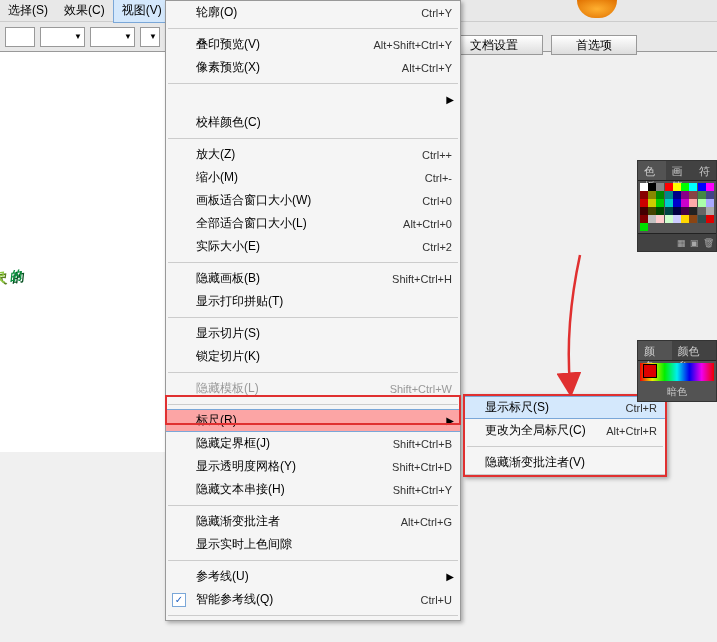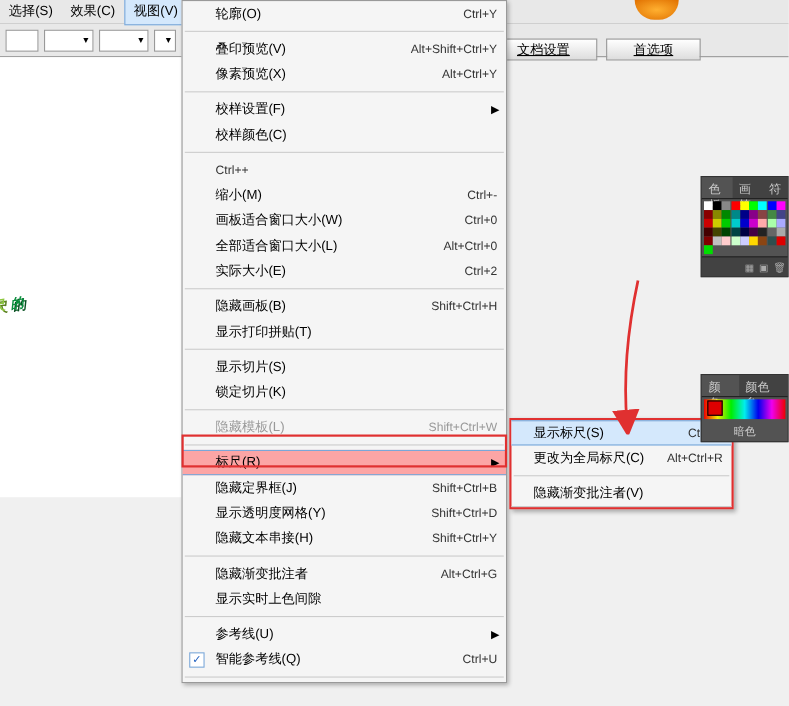--- a/index.html
+++ b/index.html
@@ -5,40 +5,40 @@
     * { margin: 0; padding: 0; box-sizing: border-box; font-family: "Microsoft YaHei", sans-serif; font-size: 12px; }
     body { background: #f0f0f0; width: 717px; height: 642px; overflow: hidden; position: relative; }
     
     .menubar { background: #e8e8e8; border-bottom: 1px solid #ccc; display: flex; height: 22px; align-items: center; }
     .menubar-item { padding: 3px 8px; cursor: default; }
     .menubar-item.active { background: #d4e8fc; border: 1px solid #7aa7d8; }
     
     .toolbar { background: #e8e8e8; border-bottom: 1px solid #999; height: 30px; display: flex; align-items: center; padding: 0 5px; gap: 5px; }
     .tb-input { width: 30px; height: 20px; border: 1px solid #999; background: #fff; }
     .tb-dropdown { width: 45px; height: 20px; border: 1px solid #999; background: #fff; display: flex; align-items: center; justify-content: flex-end; padding-right: 2px; }
-    .tb-btn { border: 1px solid #999; background: linear-gradient(#fff,#ddd); padding: 2px 24px; height: 20px; display: flex; align-items: center; text-decoration: underline; }
+    .tb-btn { border: 1px solid #999; background: linear-gradient(#fff,#ddd); padding: 2px 24px; height: 20px; display: flex; align-items: center; }
     .tb-right { position: absolute; right: 80px; top: 35px; display: flex; gap: 8px; }
     
     .canvas { position: absolute; top: 52px; left: 0; width: 165px; height: 400px; background: #fff; }
     .canvas-text { position: absolute; top: 170px; left: -10px; font-size: 64px; font-weight: bold; font-style: italic; transform: rotate(-8deg); }
     .ch1 { color: #8fc840; text-shadow: 2px 2px 0 #5a8020; }
     .ch2 { color: #0b8f3e; text-shadow: 2px 2px 0 #065020; margin-left: 5px; }
     
     .menu { position: absolute; top: 0; left: 165px; width: 296px; background: #f5f5f5; border: 1px solid #999; box-shadow: 2px 2px 4px rgba(0,0,0,0.3); }
     .menu-item { display: flex; align-items: center; height: 23px; padding: 0 8px 0 30px; position: relative; }
     .menu-item.highlighted { background: #fca5a5; border-top: 1px solid #7aa7d8; border-bottom: 1px solid #7aa7d8; height: 23px; }
     .menu-item.disabled { color: #999; }
     .menu-label { flex: 1; }
     .menu-shortcut { color: #333; font-size: 11px; }
     .menu-item.disabled .menu-shortcut { color: #999; }
     .menu-arrow { position: absolute; right: 6px; font-size: 10px; }
     .menu-sep { height: 1px; background: #ccc; margin: 4px 2px; }
     .menu-check { position: absolute; left: 6px; width: 14px; height: 14px; border: 1px solid #7aa7d8; background: #fff; display: flex; align-items: center; justify-content: center; color: #2060c0; font-size: 10px; }
     
-    .submenu { position: absolute; top: 380px; left: 463px; width: 204px; background: #f5f5f5; border: 2px solid #e03030; box-shadow: 2px 2px 4px rgba(0,0,0,0.3); }
+    .submenu { position: absolute; top: 394px; left: 463px; width: 204px; background: #f5f5f5; border: 2px solid #e03030; box-shadow: 2px 2px 4px rgba(0,0,0,0.3); }
     .submenu-area { border-bottom: 1px solid #ccc; }
     .submenu .menu-item { padding-left: 20px; }
     .submenu .highlighted { background: #d4e8fc; }
     
     .red-box { position: absolute; top: 395px; left: 165px; width: 296px; height: 30px; border: 2px solid #e03030; pointer-events: none; }
     
     .arrow-annotation { position: absolute; top: 245px; left: 520px; pointer-events: none; }
     
     .panel-group { position: absolute; right: 0; top: 160px; width: 80px; }
     .panel { background: #535353; border: 1px solid #333; margin-bottom: 8px; }
@@ -104,28 +104,28 @@
     <div class="menu-item">
       <span class="menu-label">叠印预览(V)</span>
       <span class="menu-shortcut">Alt+Shift+Ctrl+Y</span>
     </div>
     <div class="menu-item">
       <span class="menu-label">像素预览(X)</span>
       <span class="menu-shortcut">Alt+Ctrl+Y</span>
     </div>
     <div class="menu-sep"></div>
     <div class="menu-item">
-      <span class="menu-label">校样设置(F)</span>
       <span class="menu-arrow">▶</span>
     </div>
     <div class="menu-item">
       <span class="menu-label">校样颜色(C)</span>
     </div>
     <div class="menu-sep"></div>
     <div class="menu-item">
+      <span class="menu-label">放大(Z)</span>
       <span class="menu-shortcut">Ctrl++</span>
     </div>
     <div class="menu-item">
       <span class="menu-label">缩小(M)</span>
       <span class="menu-shortcut">Ctrl+-</span>
     </div>
     <div class="menu-item">
       <span class="menu-label">画板适合窗口大小(W)</span>
       <span class="menu-shortcut">Ctrl+0</span>
     </div>

